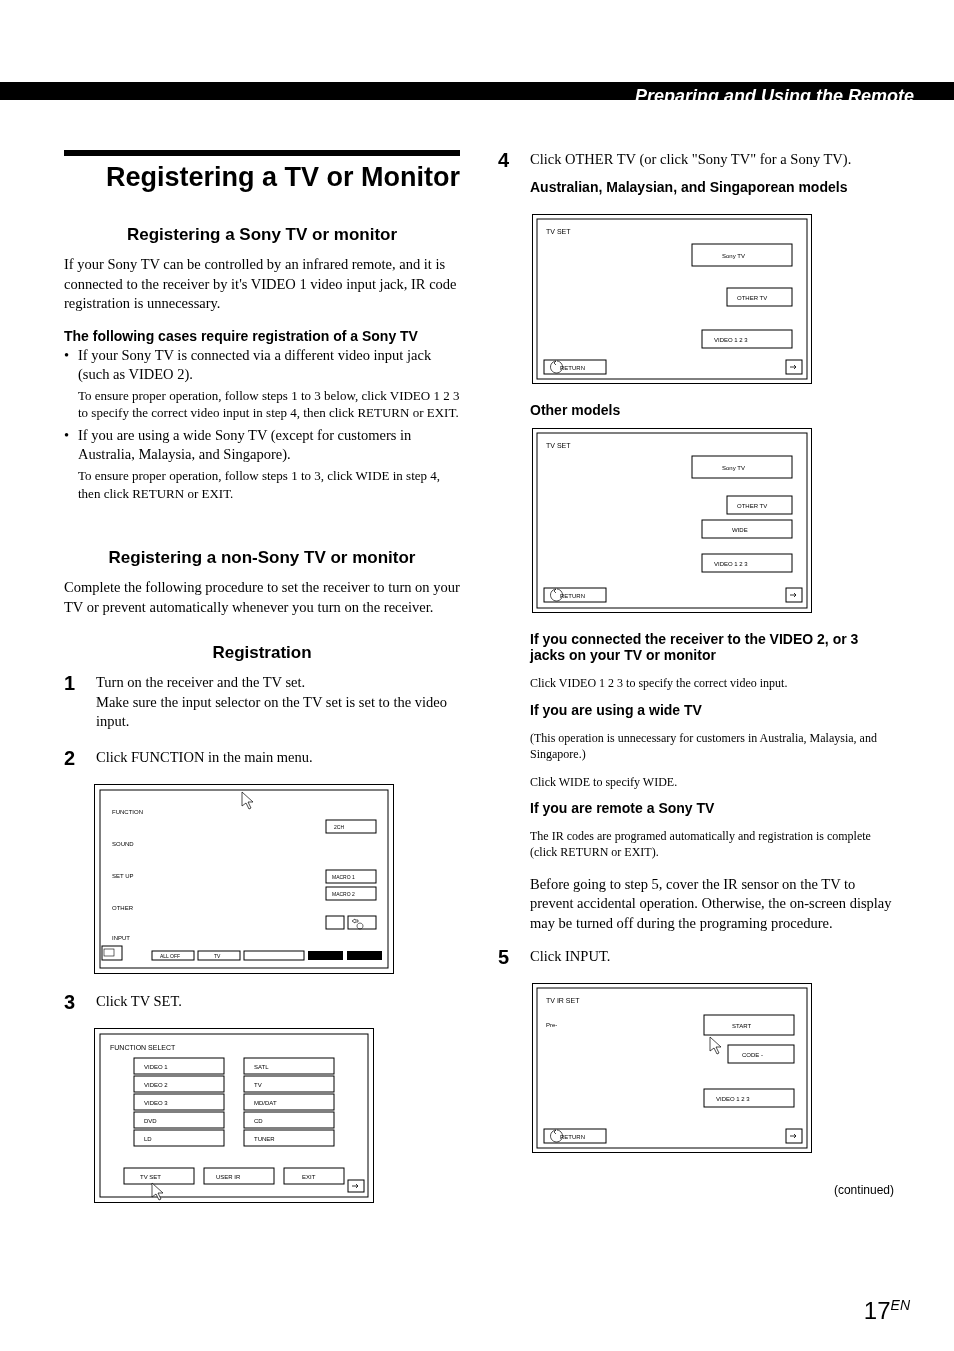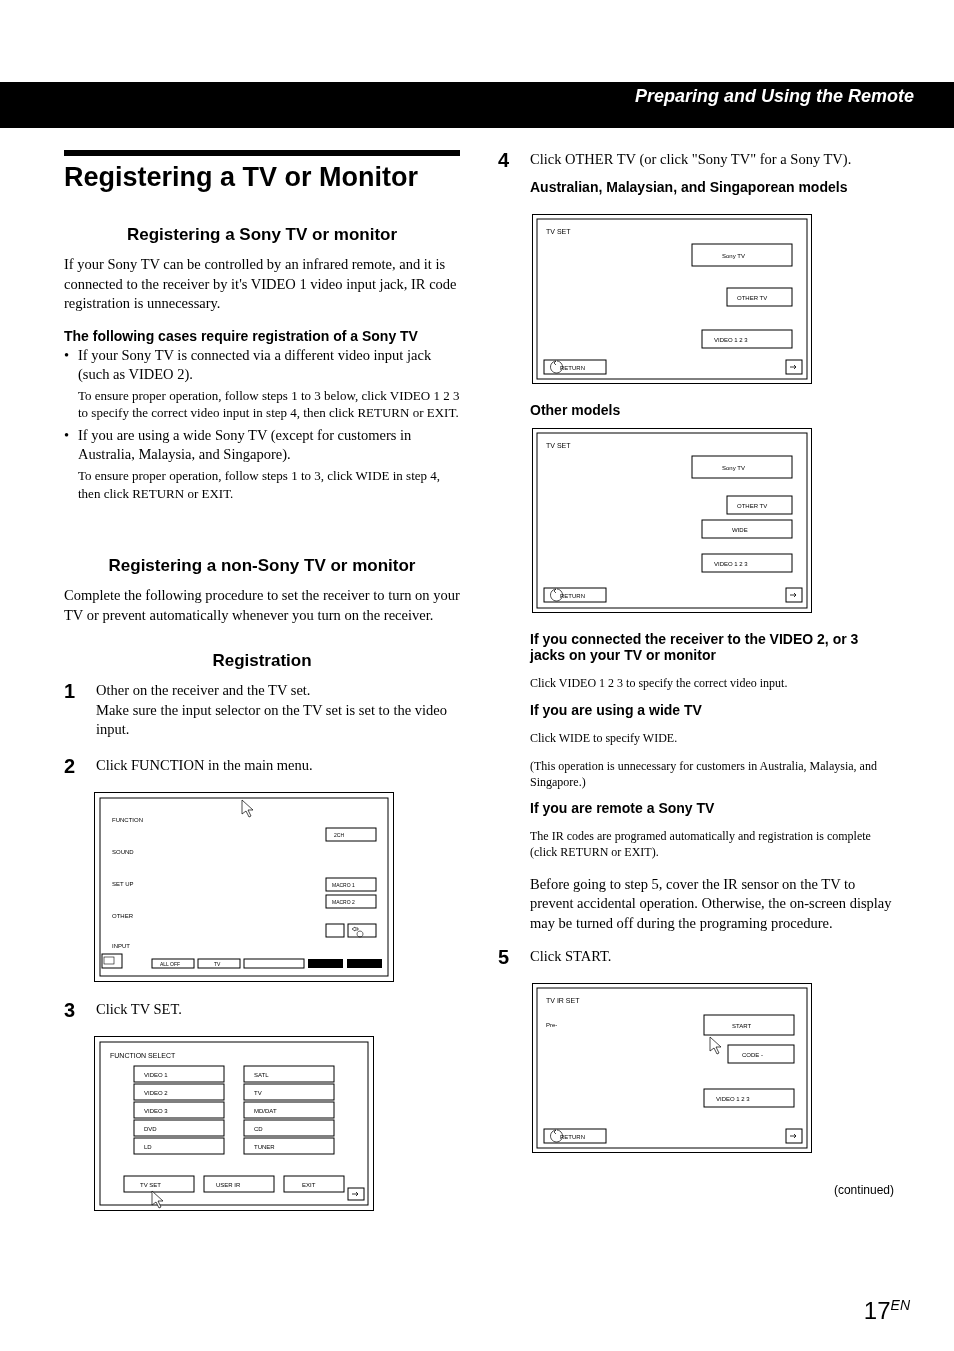--- a/index.html
+++ b/index.html
@@ -13,21 +13,21 @@
     background: #fff;
     font-family: Georgia, 'Times New Roman', serif;
     color: #000;
     position: relative;
   }
   .header-bar {
     position: absolute;
     top: 82px;
     left: 0;
     width: 100%;
-    height: 46px;
+    height: 18px;
     background: #000;
   }
   .header-bar-text {
     position: absolute;
     right: 40px;
     top: 4px;
     color: #fff;
     font-style: italic;
     font-weight: bold;
     font-size: 18px;
@@ -48,20 +48,21 @@
   .title-rule {
     height: 6px;
     background: #000;
     margin-bottom: 6px;
   }
   h1 {
     font-family: Arial, sans-serif;
     font-weight: bold;
     font-size: 27px;
     margin-bottom: 32px;
+    text-align: right;
   }
   h2 {
     font-family: Liberation Sans, sans-serif;
     font-weight: bold;
     font-size: 17px;
     margin-bottom: 10px;
     text-align: center;
   }
   h3 {
     font-family: Arial, sans-serif;
@@ -79,21 +80,21 @@
   }
   p.small {
     font-size: 12px;
     line-height: 1.35;
     margin-top: 12px;
   }
   ul {
     list-style: none;
     font-size: 14.5px;
     line-height: 1.35;
-    margin-bottom: 28px;
+    margin-bottom: 20px;
   }
   ul li {
     padding-left: 14px;
     position: relative;
     margin-bottom: 4px;
   }
   ul li::before {
     content: "•";
     position: absolute;
     left: 0;
@@ -193,21 +194,21 @@
     <div class="spacer"></div>
     <h2>Registering a non-Sony TV or monitor</h2>
     <p>Complete the following procedure to set the receiver to turn on your TV  or prevent automatically whenever you turn on the receiver.</p>
 
     <div class="spacer-sm"></div>
     <h2>Registration</h2>
 
     <div class="step">
       <div class="step-num">1</div>
       <div class="step-body">
-        <span>Other on the receiver and the TV set.</span><br>
+        <span>Turn on the receiver and the TV set.</span><br>
         <span>Make sure the input selector on the TV set is set to the video input.</span>
       </div>
     </div>
 
     <div class="step">
       <div class="step-num">2</div>
       <div class="step-body">Click FUNCTION in the main menu.</div>
     </div>
 
     <div class="screen-wrap">
@@ -361,31 +362,31 @@
         <rect x="254" y="160" width="16" height="14" fill="none" stroke="#000"></rect>
         <path d="M258 167 h6 m-2 -2 l2 2 l-2 2" stroke="#000" fill="none" stroke-width="0.8"></path>
       </svg>
     </div>
 
     <div style="margin-left:32px">
       <h3>If you connected the receiver to the VIDEO 2, or 3 jacks on your TV or monitor</h3>
       <p class="tight small">Click VIDEO 1 2 3 to specify the correct video input.</p>
       <div style="height:6px"></div>
       <h3>If you are using a wide TV</h3>
+      <p class="tight small">(This operation is unnecessary for customers in Australia, Malaysia, and Singapore.)</p>
       <p class="tight small">Click WIDE to specify WIDE.</p>
-      <p class="tight small">(This operation is unnecessary for customers in Australia, Malaysia, and Singapore.)</p>
       <div style="height:6px"></div>
       <h3>If you are remote a Sony TV</h3>
       <p class="small">The IR codes are programed automatically and registration is complete (click RETURN or EXIT).</p>
       <p>Before going to step 5, cover the IR sensor on the TV to prevent accidental operation. Otherwise, the on-screen display may be turned off during the programing procedure.</p>
     </div>
 
     <div class="step">
       <div class="step-num">5</div>
-      <div class="step-body">Click START.</div>
+      <div class="step-body">Click INPUT.</div>
     </div>
 
     <div class="screen-wrap right">
       <svg class="screen" width="280" height="170" viewBox="0 0 280 170">
         <rect x="0" y="0" width="280" height="170" fill="none" stroke="#000" stroke-width="2"></rect>
         <rect x="5" y="5" width="270" height="160" fill="none" stroke="#000"></rect>
         <text x="14" y="20" font-family="Arial" font-size="7">TV IR SET</text>
         <text x="14" y="44" font-family="Arial" font-size="6">Pre-</text>
         <rect x="172" y="32" width="90" height="20" fill="none" stroke="#000"></rect>
         <rect x="196" y="62" width="66" height="18" fill="none" stroke="#000"></rect>

